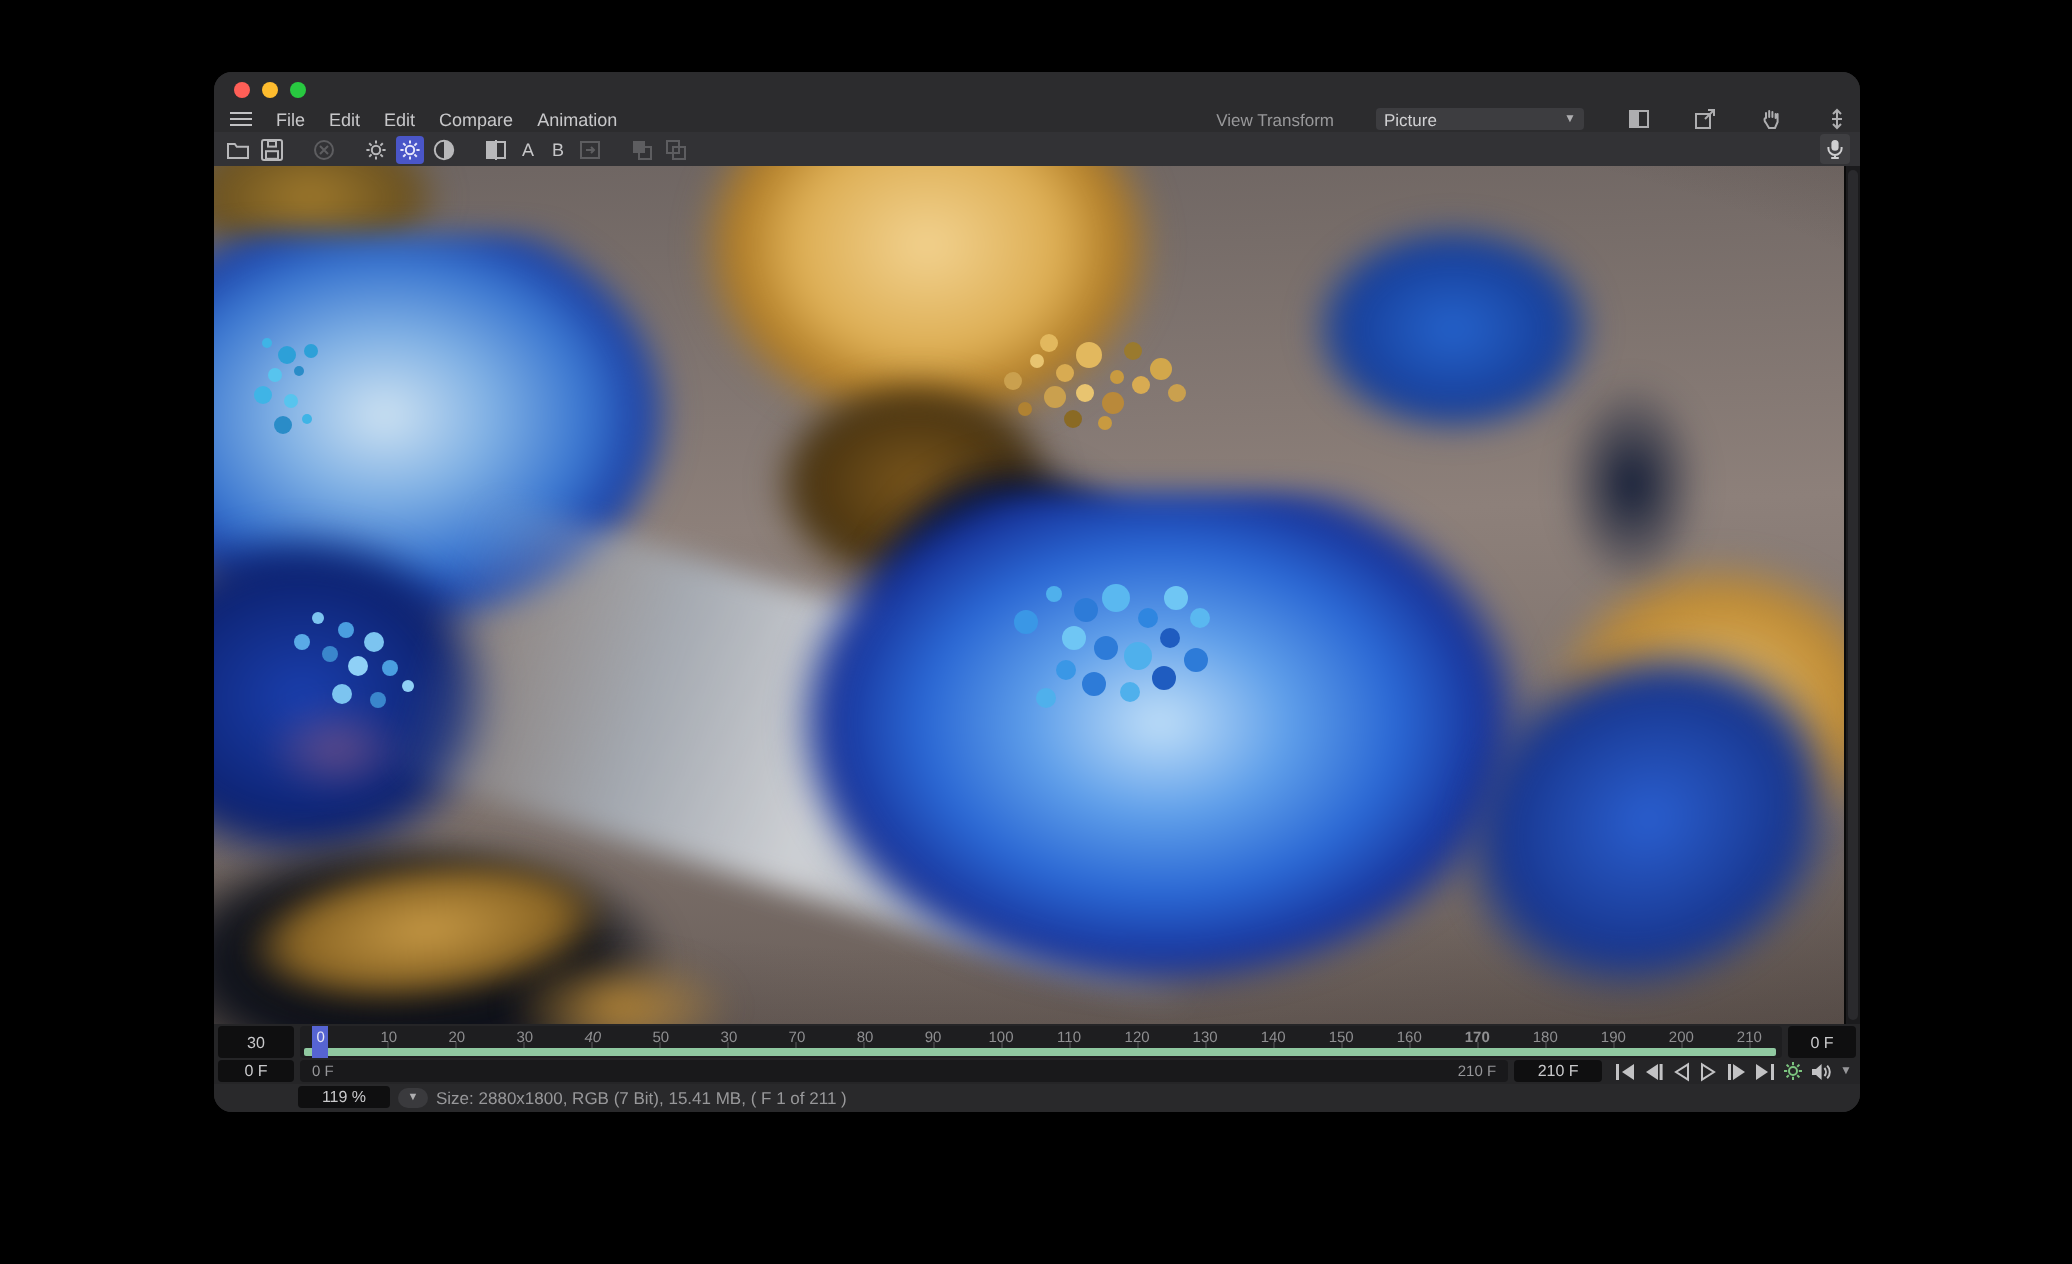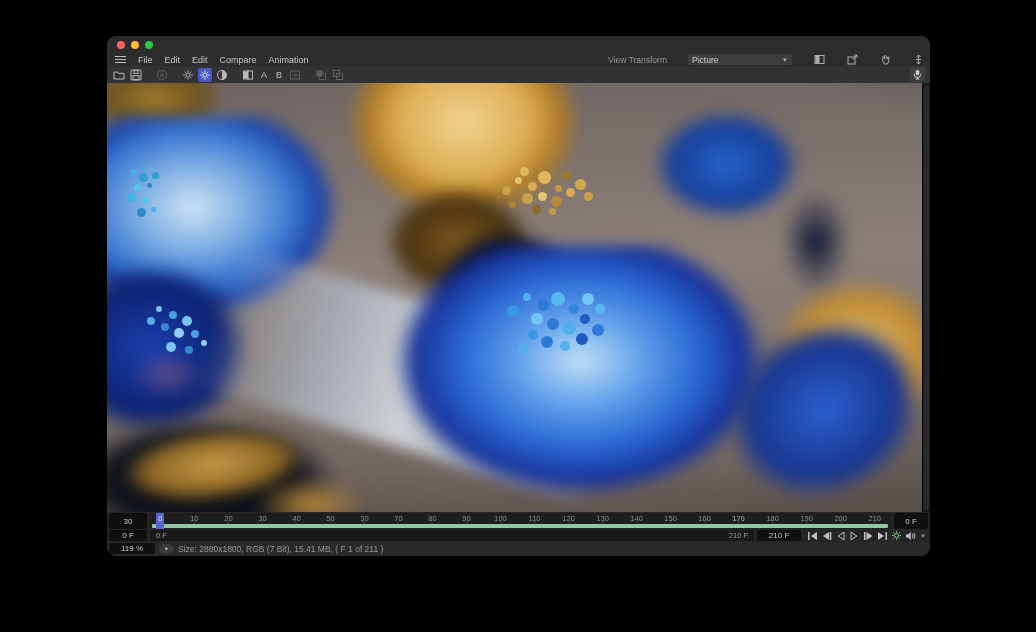--- a/index.html
+++ b/index.html
@@ -141,21 +141,21 @@
   .rangebar { flex:1 1 auto; background:#19191b; border-radius:2px; display:flex;
               align-items:center; justify-content:space-between; padding:0 6px;
               font-size:7.5px; color:#97979a; }
   .f-end { flex:0 0 44px; }
   .transport { flex:0 0 auto; display:flex; align-items:center; gap:2px; padding:0 2px; }
   .tr-btn { width:12px; height:11px; display:flex; align-items:center; justify-content:center; }
   .tr-caret { font-size:6px; color:#97979a; margin-left:2px; }
   
   .status-row { height:14px; flex:0 0 14px; background:#29292b; display:flex;
                 align-items:center; padding:1px 2px 2px 2px; gap:4px; }
-  .f-zoom { flex:0 0 46px; align-self:stretch; }
+  .f-zoom { flex:0 0 46px; align-self:stretch;margin-left:40px; }
   .zoom-drop { width:15px; height:10px; background:#3a3a3d; border-radius:5px;
                display:flex; align-items:center; justify-content:center;
                font-size:5.5px; color:#aeaeb0; }
   .status-text { font-size:8.5px; color:#98989a; white-space:nowrap; }
 </style>
 </head>
 <body>
 
 <div class="window">
 

